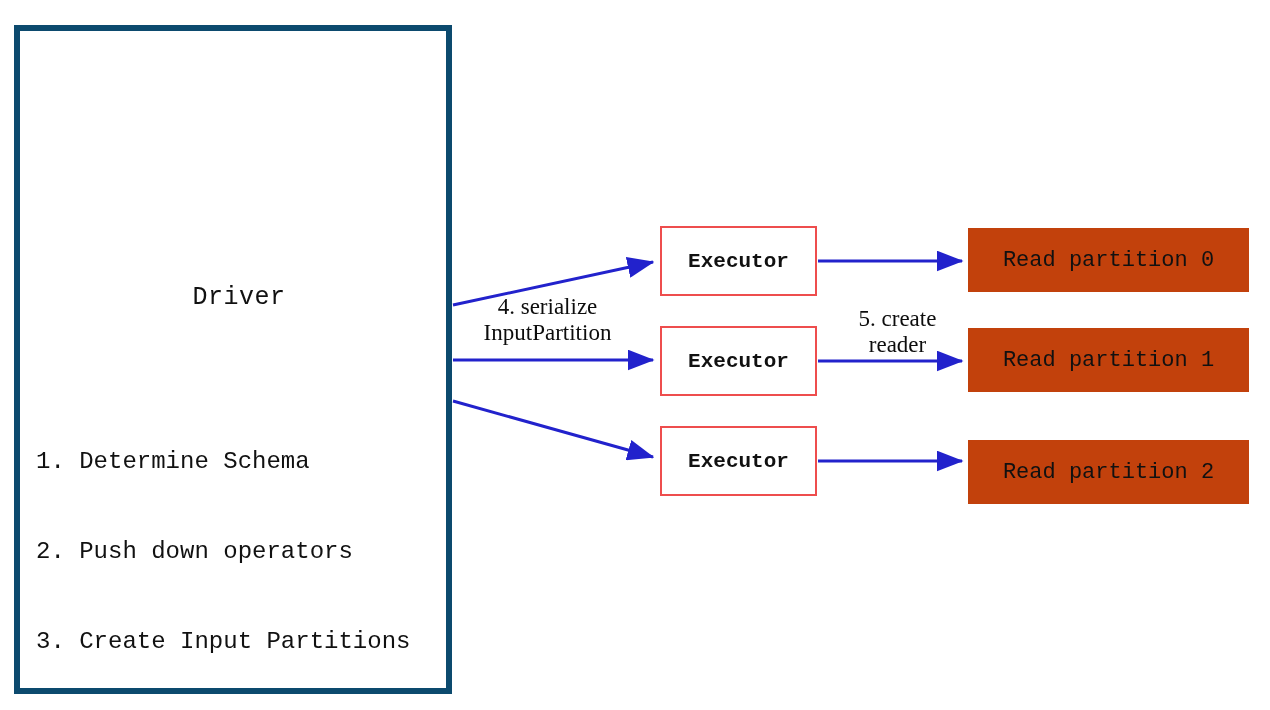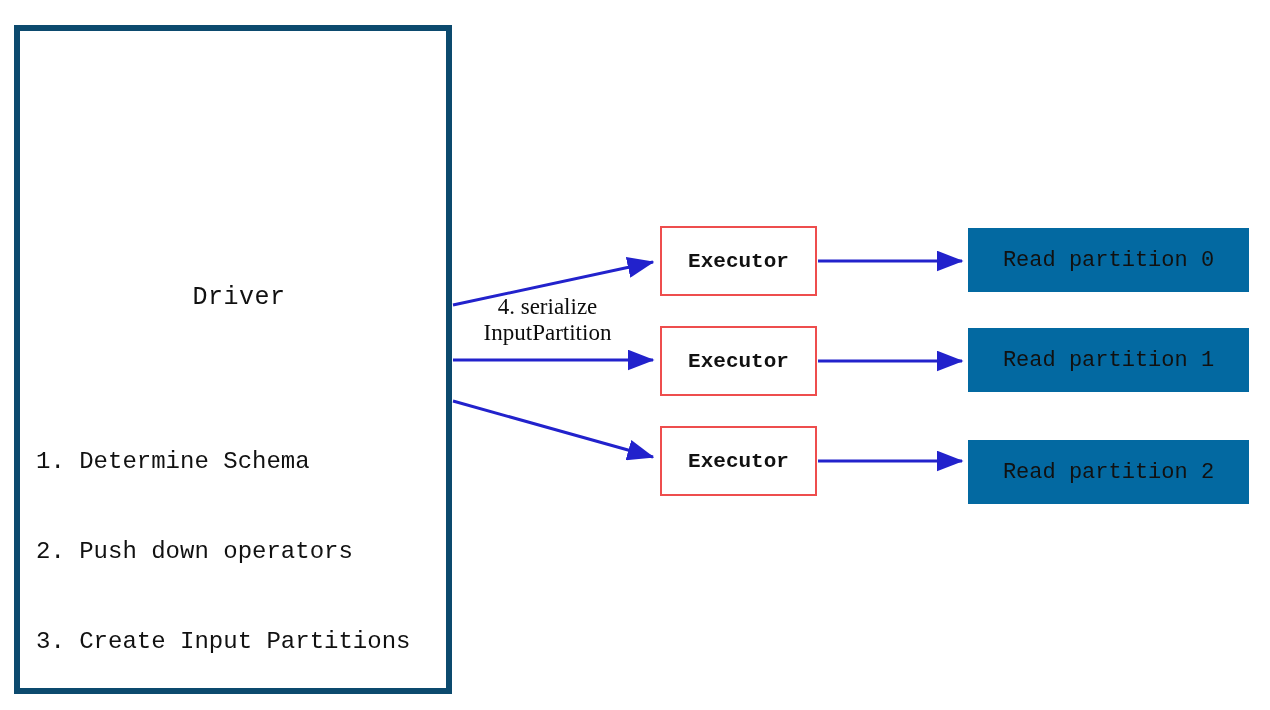--- a/index.html
+++ b/index.html
@@ -85,21 +85,21 @@
     font-size: 21px;
     color: #111111;
   }
 
   
   .partition-box {
     position: absolute;
     left: 968px;
     width: 281px;
     height: 64px;
-    background: #0369a1;
+    background: #c2410c;
     display: flex;
     align-items: center;
     justify-content: center;
   }
   .partition-box.row0 { top: 228px; }
   .partition-box.row1 { top: 328px; }
   .partition-box.row2 { top: 440px; }
   .partition-label {
     font-family: "Liberation Mono", "DejaVu Sans Mono", monospace;
     font-size: 22px;
@@ -180,14 +180,18 @@
   </div>
   <div class="partition-box row2">
     <span class="partition-label">Read partition 2</span>
   </div>
 
   <div class="edge-label" id="label-serialize">
     <span class="lbl-line">4. serialize</span>
     <span class="lbl-line">InputPartition</span>
   </div>
 
+  <div class="edge-label" id="label-create-reader">
+    <span class="lbl-line">5. create</span>
+    <span class="lbl-line">reader</span>
+  </div>
 
 </div>
 
 </body></html>

